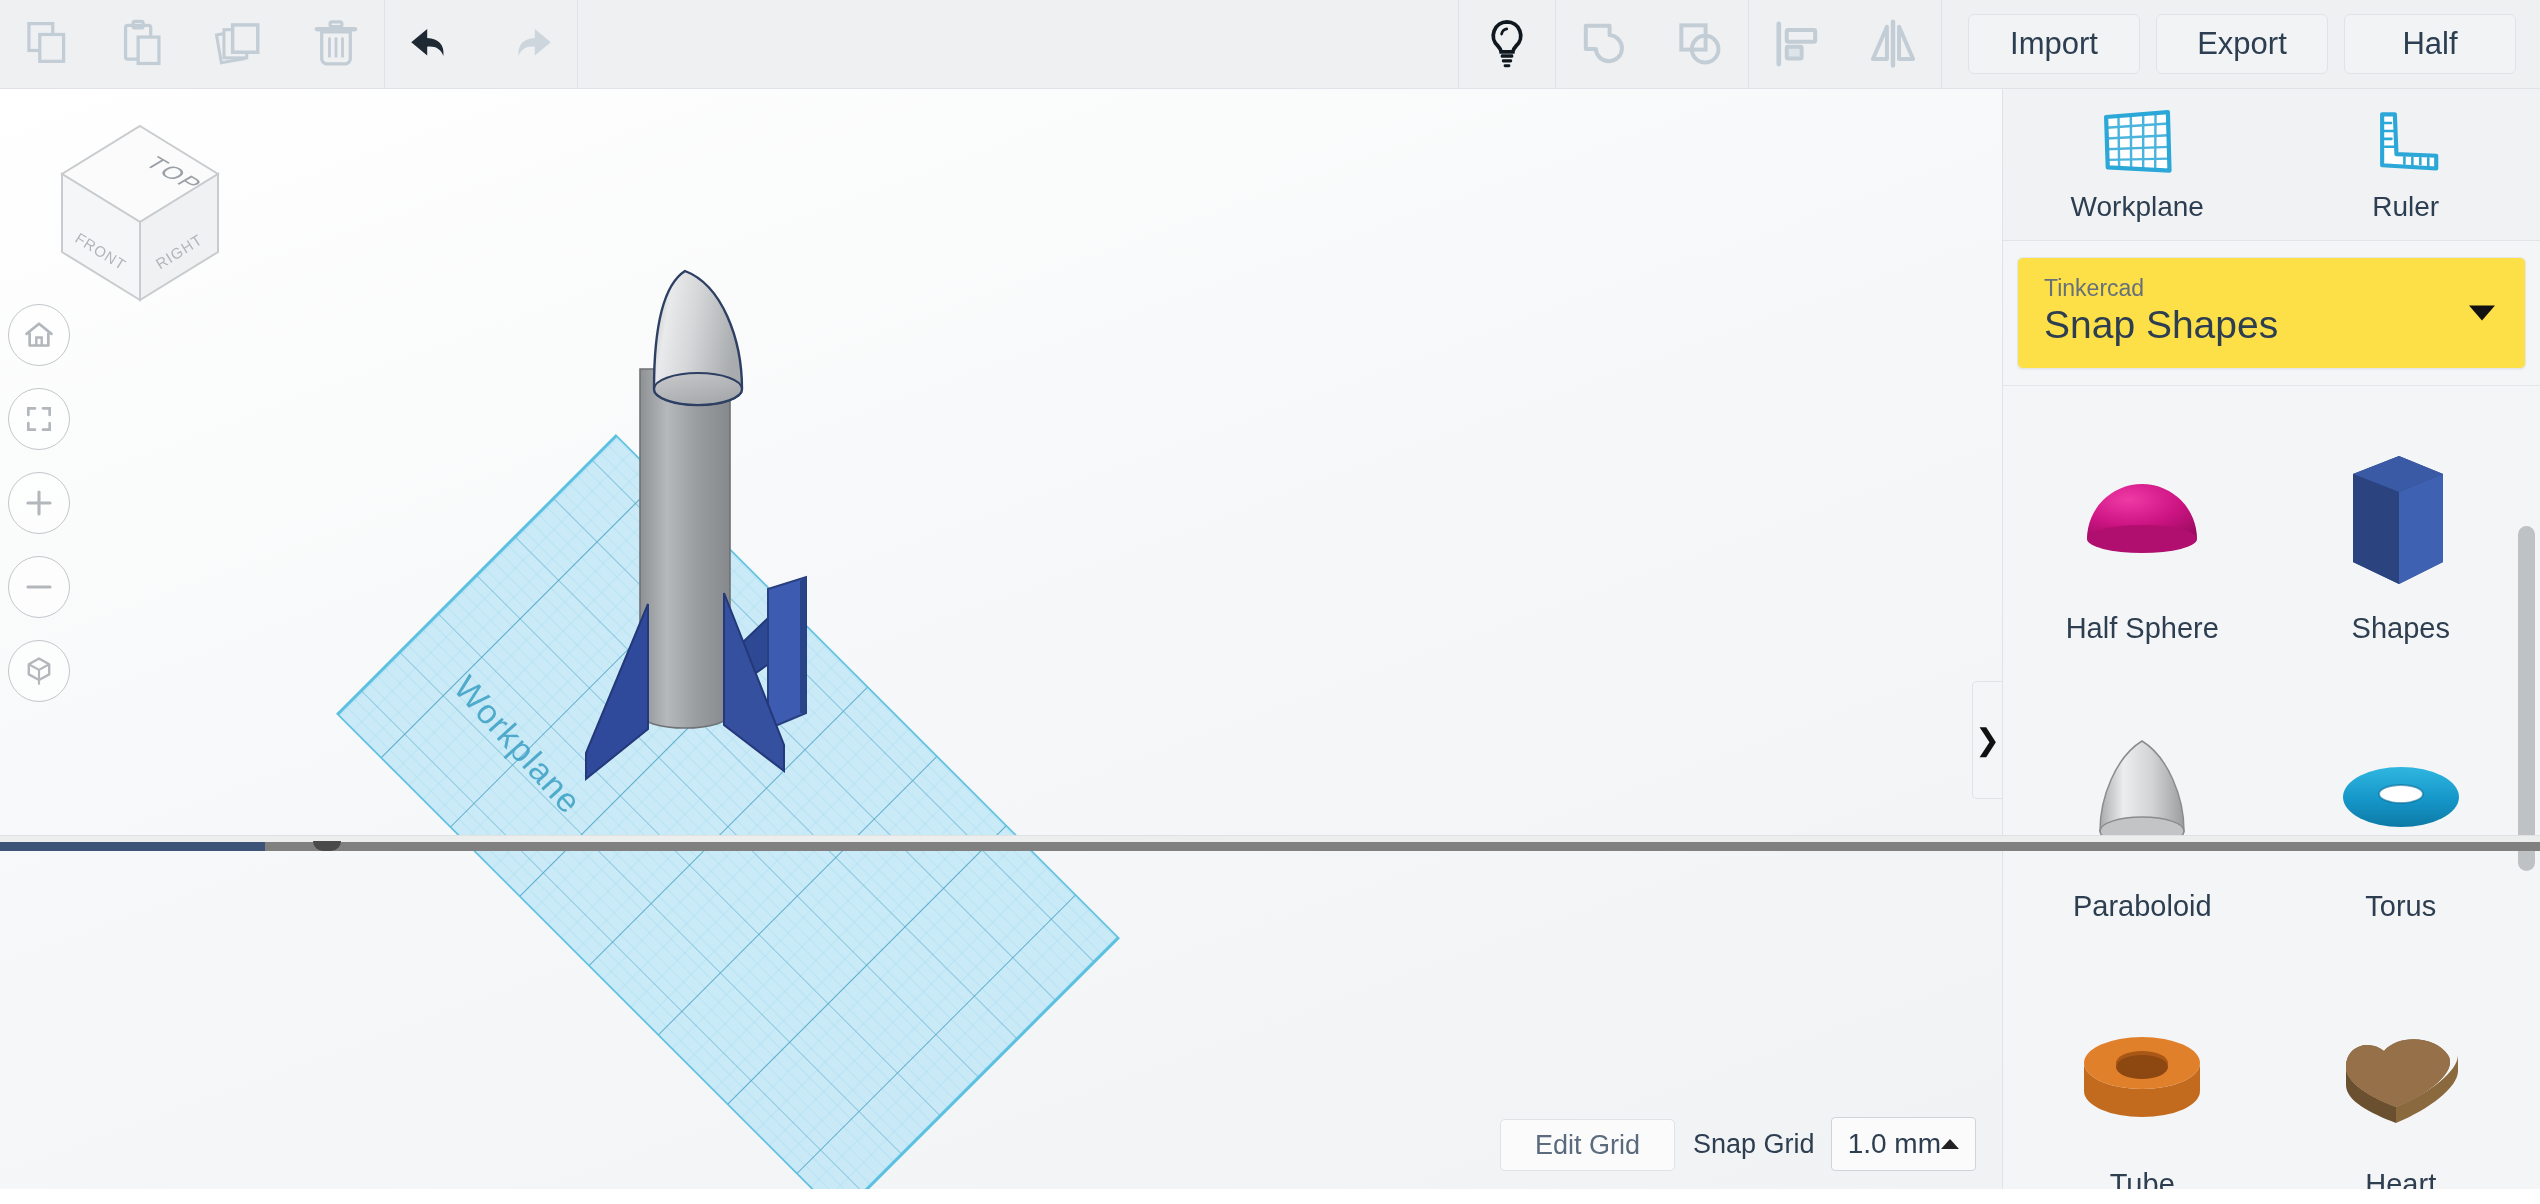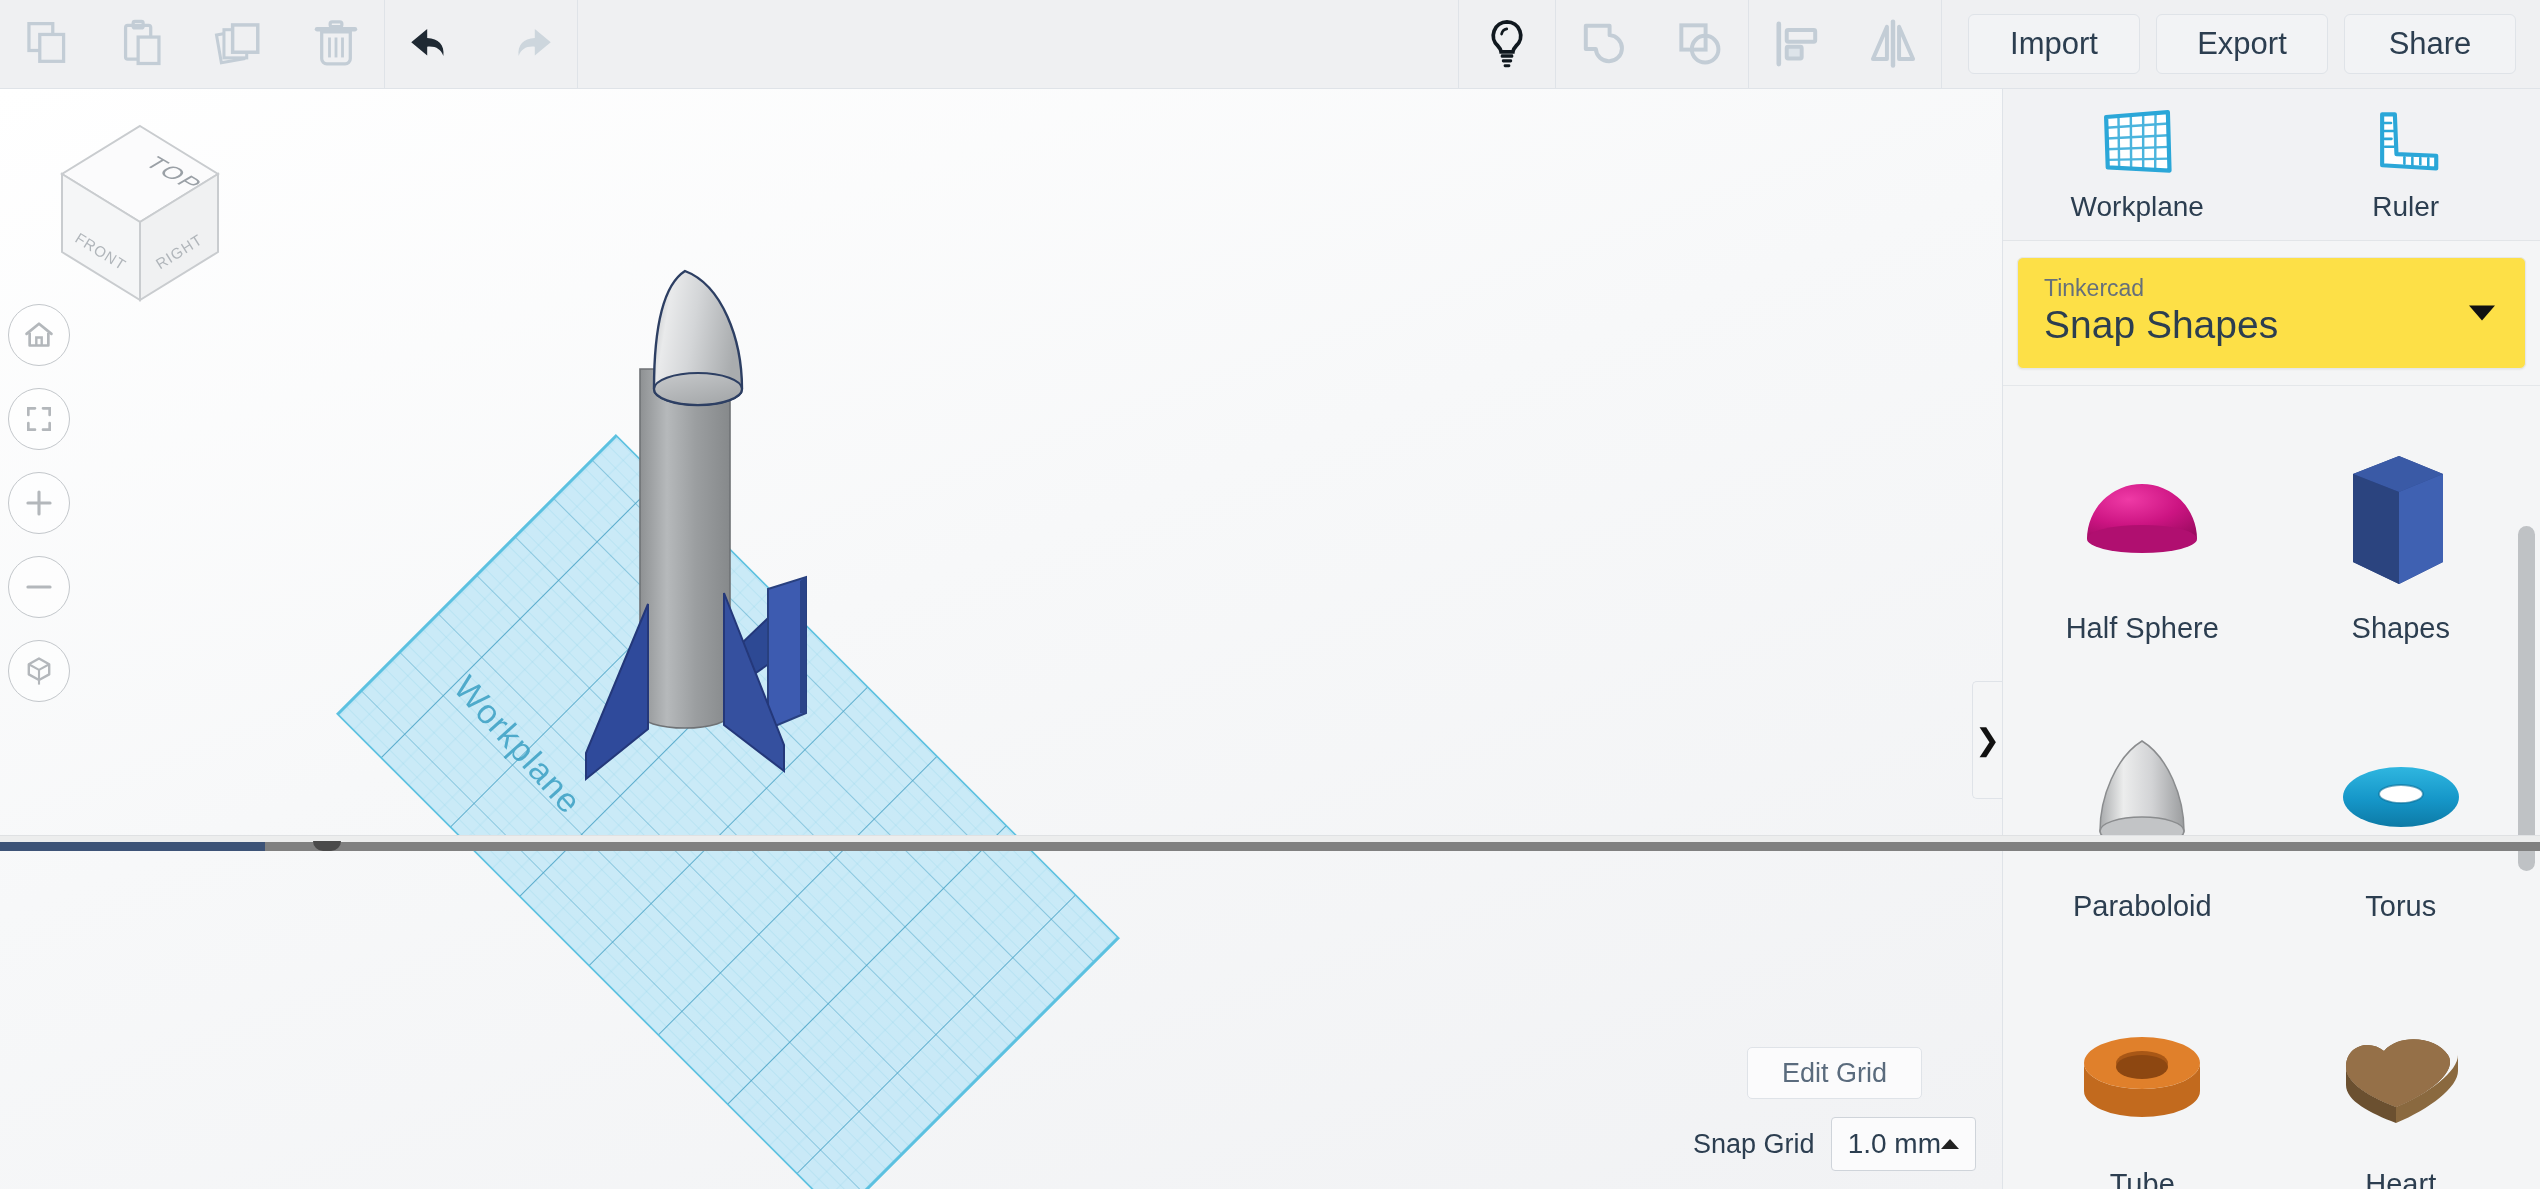--- a/index.html
+++ b/index.html
@@ -62,21 +62,21 @@
     display: flex; align-items: center; justify-content: center;
     cursor: pointer;
   }
 
   
   .scene { position: absolute; inset: 0; }
 
   
   .grid-ctrls {
     position: absolute; right: 26px; bottom: 18px;
-    display: flex; flex-direction: column; align-items: center; gap: 18px;
+    display: flex; flex-direction: row; align-items: flex-end; gap: 18px;
   }
   .edit-grid-btn {
     height: 52px; padding: 0 34px;
     border: 1px solid #dfe3e8; border-radius: 5px;
     background: #fbfbfc; color: #5a6b7d; font-size: 27px;
     cursor: pointer; display: flex; align-items: center;
   }
   .snap-row { display: flex; align-items: center; gap: 16px; }
   .snap-label { font-size: 27px; color: #2c3e50; }
   .snap-select {
@@ -281,21 +281,21 @@
           <path d="M14.6 4.6 V18.4 H20.6 Z" fill="none" stroke="#c3cdd6" stroke-width="1.7" stroke-linejoin="round"></path>
         </svg>
       </div>
     </div>
 
     <div class="tb-sep"></div>
 
     <div class="tb-actions">
       <button class="tb-action">Import</button>
       <button class="tb-action">Export</button>
-      <button class="tb-action">Share</button>
+      <button class="tb-action">Half</button>
     </div>
   </div>
 
   <div class="canvas">
 
     <svg class="scene" viewBox="0 0 2002 1100" preserveAspectRatio="none">
       <defs>
         <pattern id="gridSmall" width="19.6" height="19.6" patternUnits="userSpaceOnUse">
           <path d="M19.6 0 L0 0 0 19.6" fill="none" stroke="#6fc7e2" stroke-width="0.9" opacity="0.55"></path>
         </pattern>

